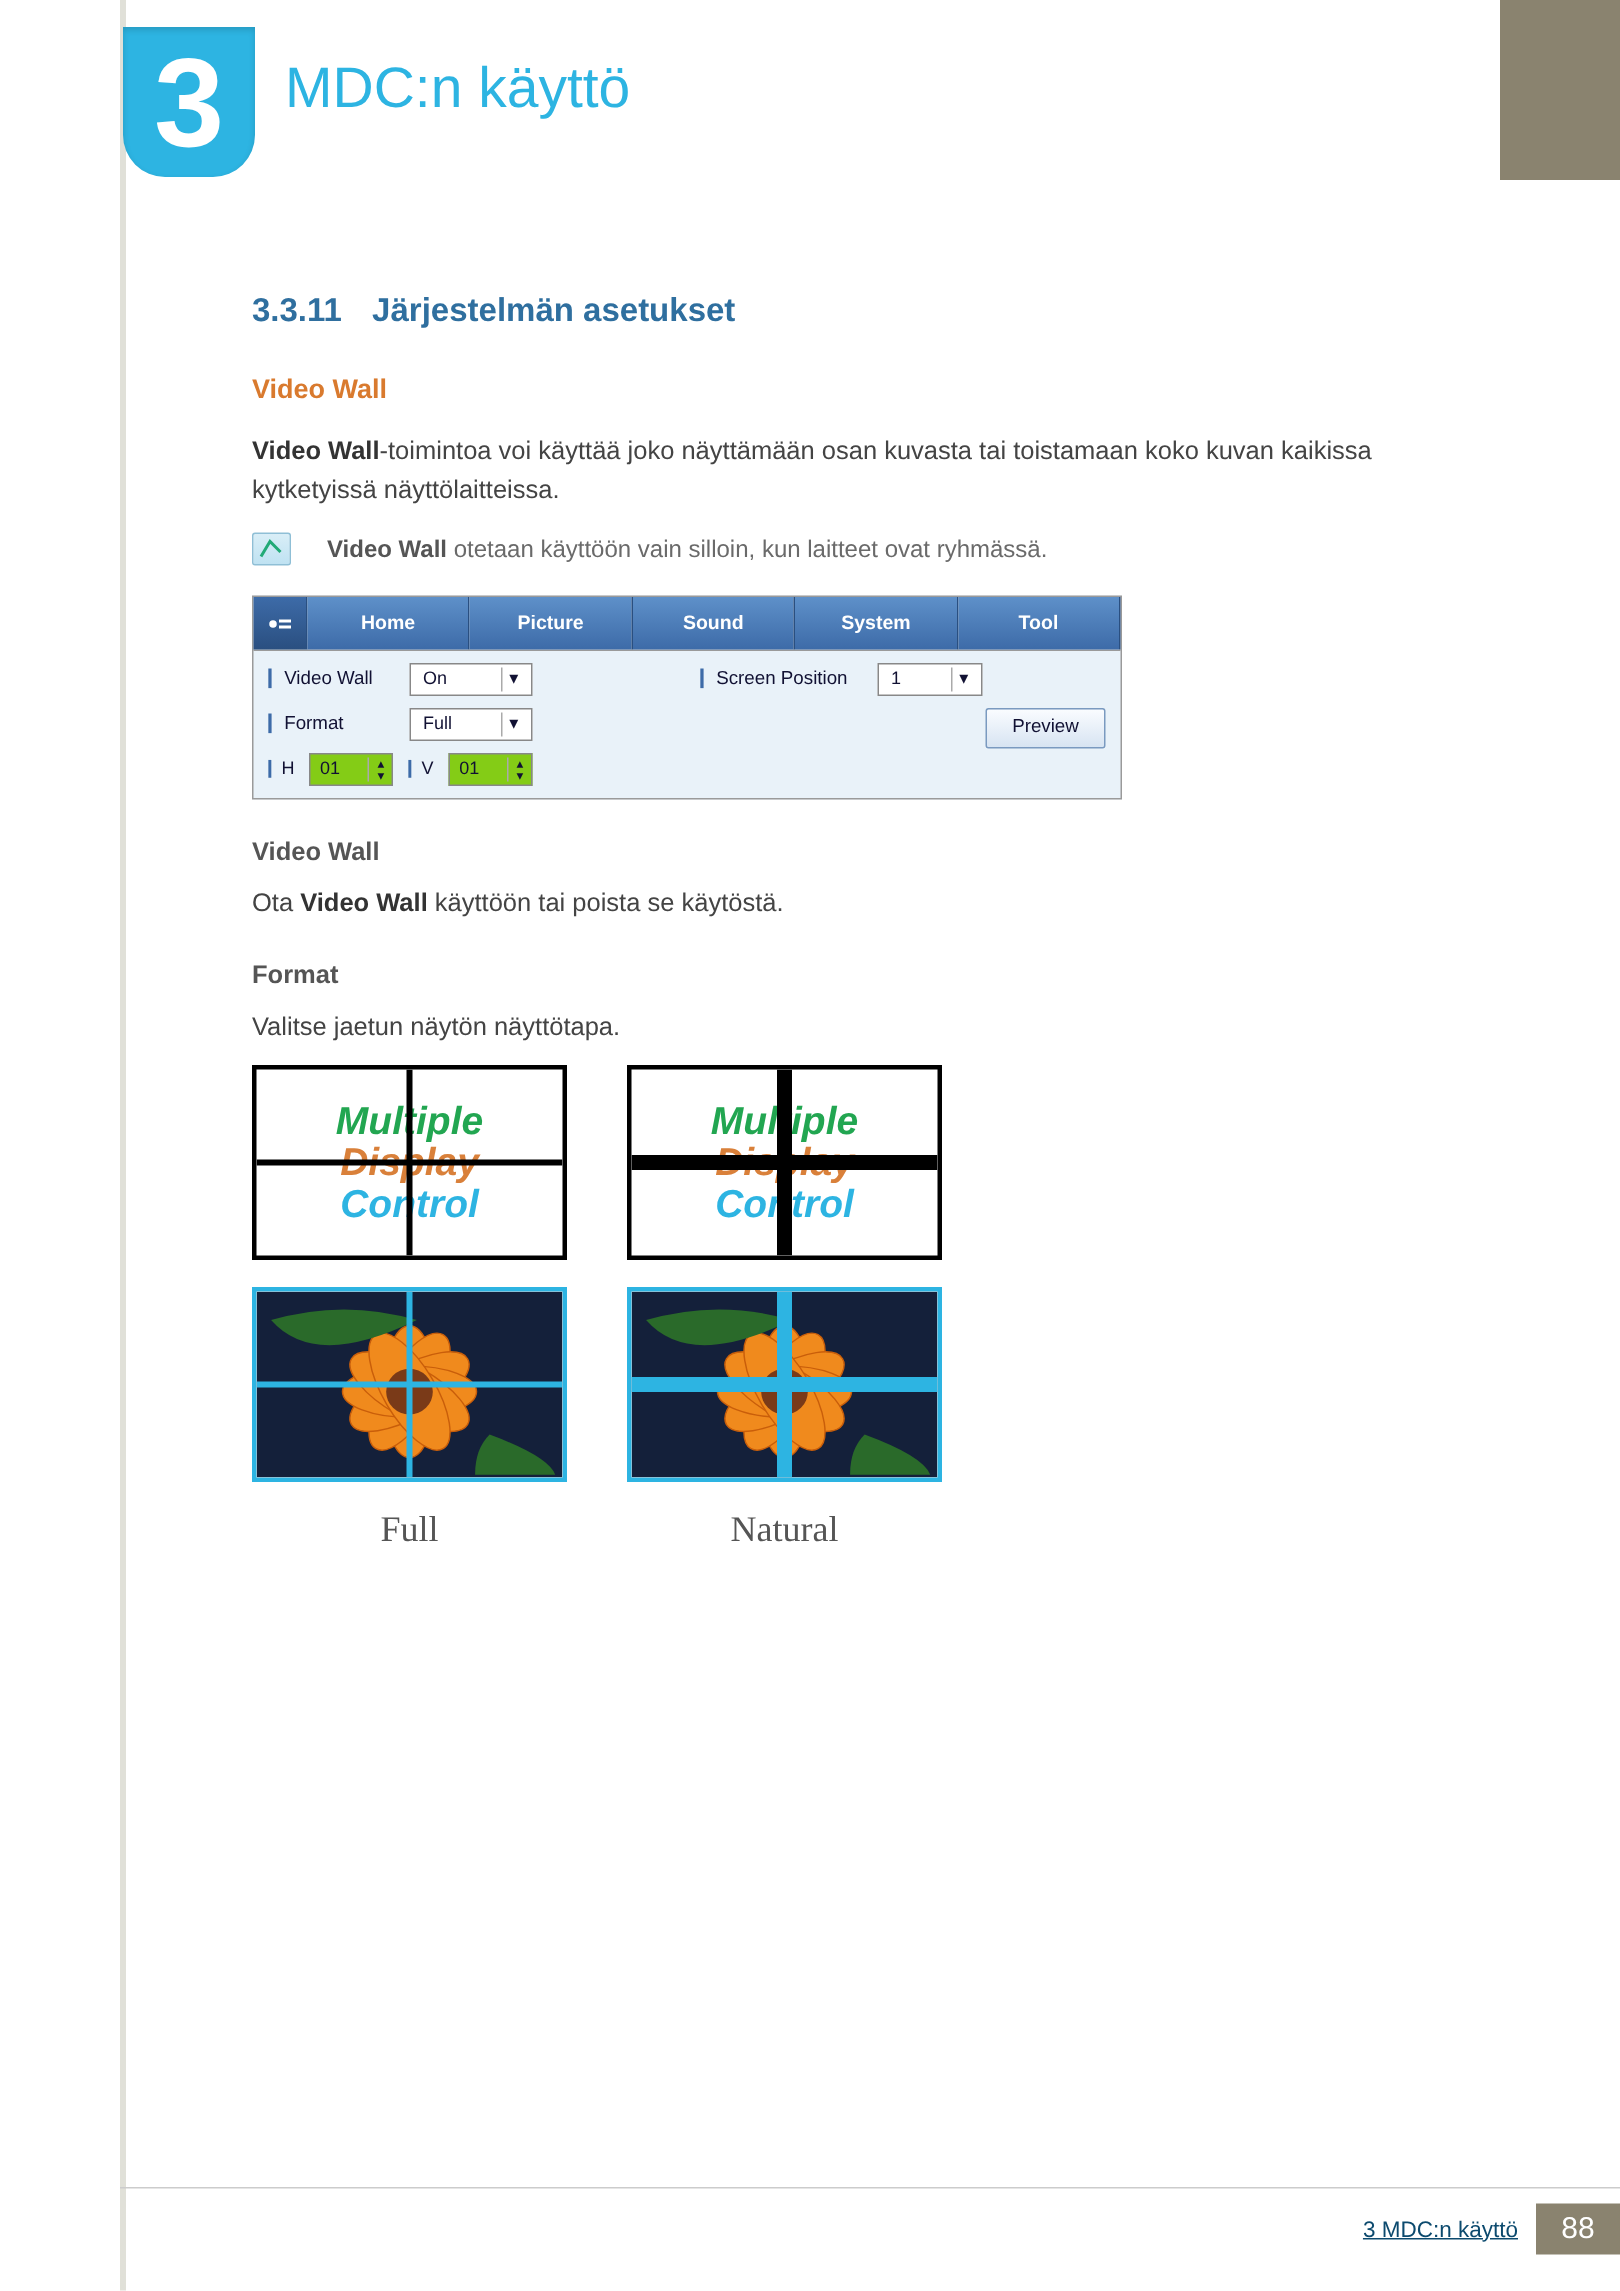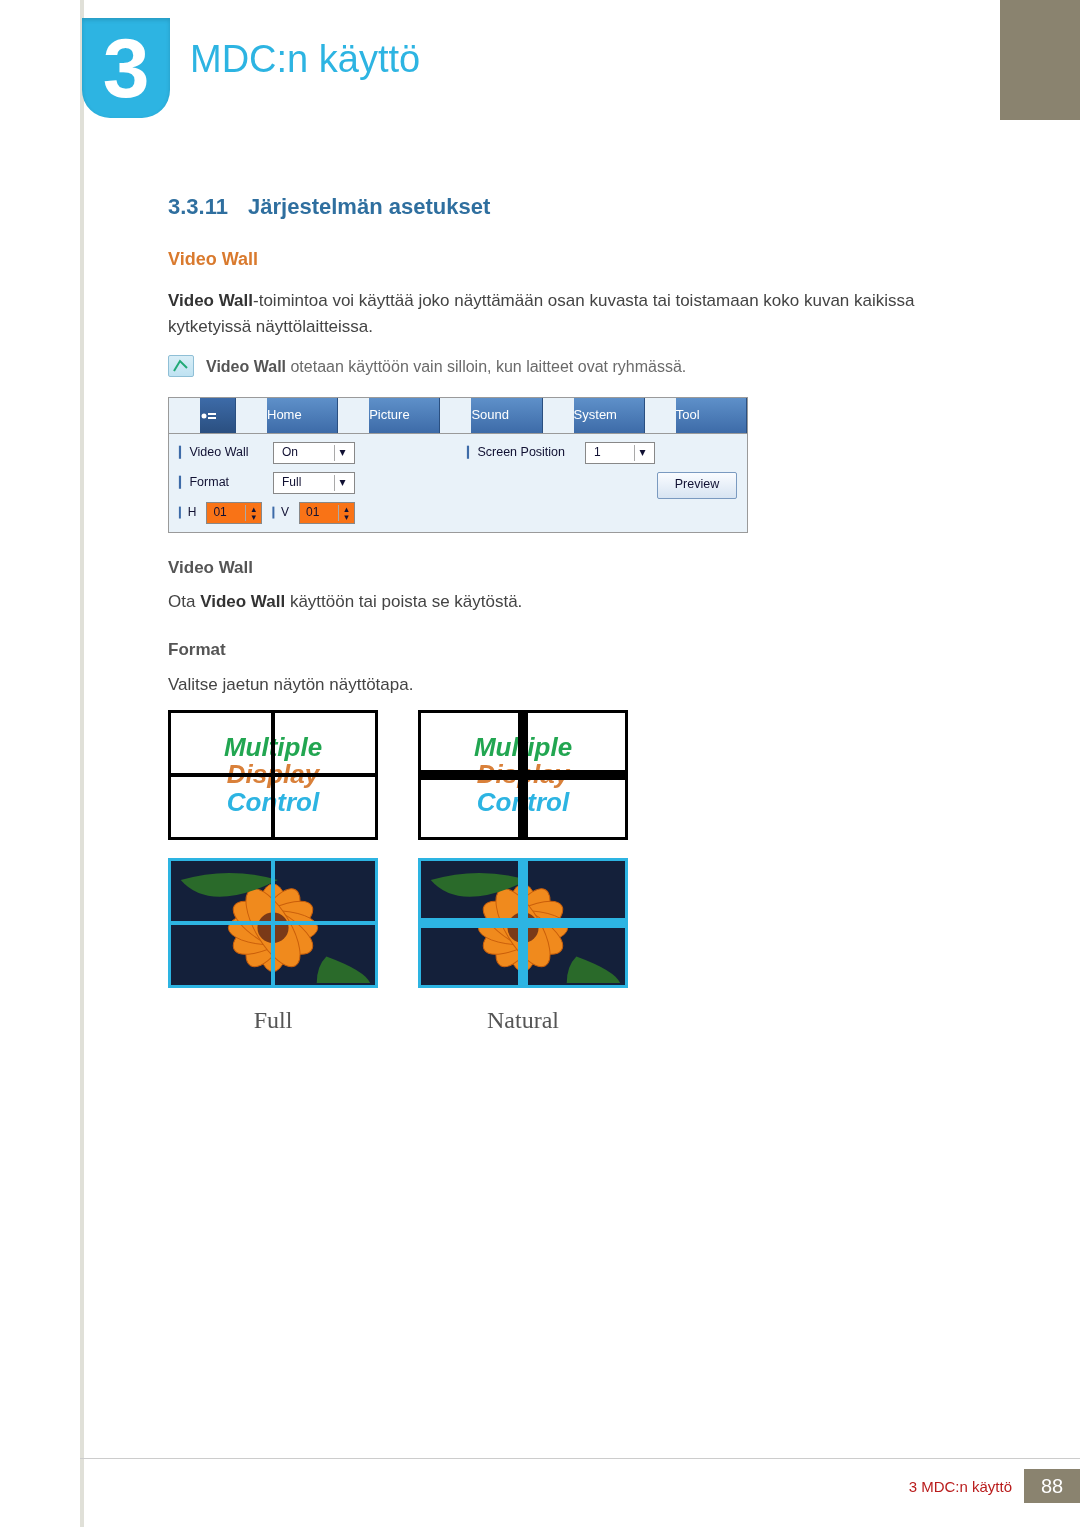--- a/index.html
+++ b/index.html
@@ -69,21 +69,21 @@
     color: #555;
     font-weight: bold;
     margin: 22px 0 8px;
     font-size: 17px;
   }
   p { margin-bottom: 12px; }
   .bold { font-weight: bold; color: #333; }
   .note {
     display: flex;
     align-items: flex-start;
-    gap: 12px;
+    gap: 24px;
     margin: 14px 0 18px;
   }
   .note-icon {
     width: 26px; height: 22px;
     background: linear-gradient(#d9eef7,#bfe2f2);
     border: 1px solid #8fbfd6;
     border-radius: 2px;
     position: relative;
     flex-shrink: 0;
   }
@@ -95,47 +95,47 @@
     width: 580px;
     border: 1px solid #9a9a9a;
     background: #e9f2f9;
     font-size: 13px;
     color: #113;
     margin-bottom: 6px;
   }
   .mdc-tabs { display:flex; }
   .mdc-tab {
     flex:1;
+    text-align:center;
     padding:7px 0;
     background: linear-gradient(#5e90c9,#3d6ba8);
     color:#fff;
-    font-weight:normal;
+    font-weight:bold;
     border-right:1px solid #2a4f80;
     font-size:13px;
-    margin-left:31px;
   }
   .mdc-tab.first { background: linear-gradient(#3d6ba8,#2a4f80); width:36px; flex:0 0 36px;}
   .mdc-tab.first svg { vertical-align:middle; }
   .mdc-body { display:flex; padding:8px 10px; gap:18px; border-top:1px solid #9a9a9a; }
   .mdc-col { flex:1; }
   .mdc-row { display:flex; align-items:center; gap:8px; margin-bottom:8px; }
   .mdc-label { width:86px; font-size:12.5px; }
   .mdc-label::before { content:"▎"; color:#3d6ba8; margin-right:2px; font-size:11px;}
   .mdc-sel {
     width:82px; height:22px;
     background:#fff; border:1px solid #888;
     display:flex; align-items:center; justify-content:space-between;
     padding:0 4px 0 8px; font-size:12px;
   }
   .mdc-sel .arr {
     width:16px; height:16px; border-left:1px solid #aaa;
     display:flex; align-items:center; justify-content:center;
   }
   .mdc-sp {
-    width:56px; height:22px; background:#f97316; border:1px solid #888;
+    width:56px; height:22px; background:#84cc16; border:1px solid #888;
     display:flex; align-items:center; justify-content:space-between;
     padding-left:6px; font-size:12px;
   }
   .mdc-sp .steps { width:16px; border-left:1px solid #aaa; font-size:9px; line-height:8px; text-align:center; }
   .mdc-btn {
     width:80px; height:27px; background:linear-gradient(#fafcff,#d7e4f2);
     border:1px solid #7a9ac0; border-radius:2px;
     display:flex; align-items:center; justify-content:center; font-size:12.5px;
   }
   .hv-row { display:flex; gap:10px; align-items:center; }
@@ -190,21 +190,21 @@
   
   .footer {
     position:absolute;
     left:80px; right:0; bottom:24px;
     border-top:1px solid #ccc;
     padding-top:10px;
     text-align:right;
     padding-right:0;
     display:flex; justify-content:flex-end; align-items:center;
   }
-  .footer-txt { color:#b91c1c; font-size:15px; margin-right:12px;}
+  .footer-txt { color:#0c4a6e; font-size:15px; margin-right:12px;text-decoration:underline;}
   .footer-badge {
     width:56px; height:34px;
     background:#8a836f;
     color:#fff;
     font-size:20px;
     display:flex; align-items:center; justify-content:center;
   }
 </style>
 </head>
 <body>

